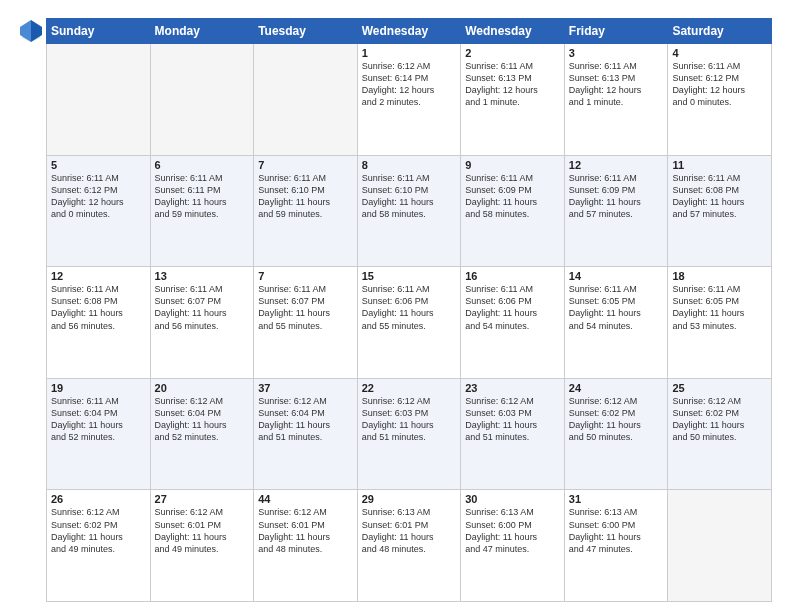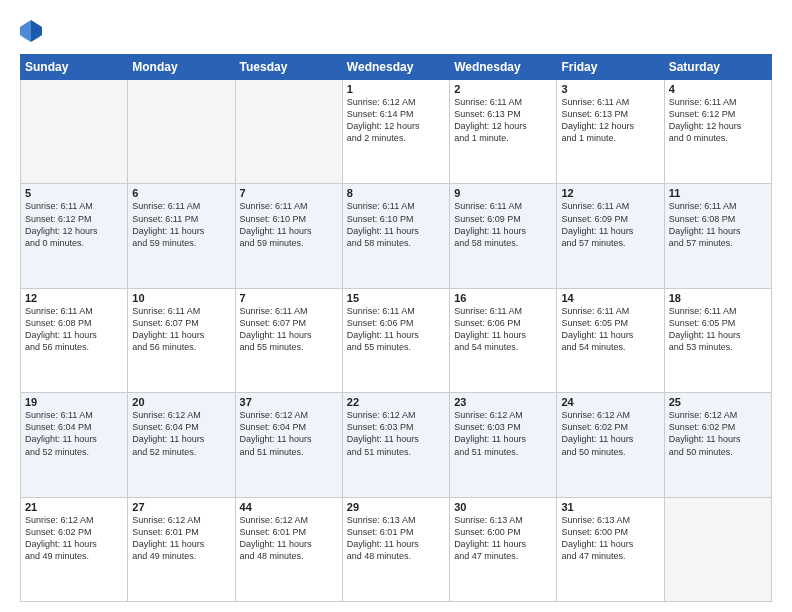--- a/index.html
+++ b/index.html
@@ -8,21 +8,21 @@
       height: 612px;
       font-family: Arial, sans-serif;
       background: #fff;
       overflow: hidden;
     }
     .page {
       width: 792px;
       height: 612px;
       padding: 18px 20px 10px 20px;
       display: flex;
-      flex-direction: column;
+      flex-direction: row;
     }
     .header {
       display: flex;
       justify-content: space-between;
       align-items: flex-start;
       margin-bottom: 10px;
     }
     .logo {
       display: flex;
       align-items: center;
@@ -214,21 +214,21 @@
         </tr>
         <tr>
           <td>
             <span class="day-num">12</span>
             <div class="day-info" style="white-space: pre-line;">Sunrise: 6:11 AM
 Sunset: 6:08 PM
 Daylight: 11 hours
 and 56 minutes.</div>
           </td>
           <td>
-            <span class="day-num">10</span>
+            <span class="day-num">13</span>
             <div class="day-info" style="white-space: pre-line;">Sunrise: 6:11 AM
 Sunset: 6:07 PM
 Daylight: 11 hours
 and 56 minutes.</div>
           </td>
           <td>
             <span class="day-num">7</span>
             <div class="day-info" style="white-space: pre-line;">Sunrise: 6:11 AM
 Sunset: 6:07 PM
 Daylight: 11 hours
@@ -309,21 +309,21 @@
           <td>
             <span class="day-num">25</span>
             <div class="day-info" style="white-space: pre-line;">Sunrise: 6:12 AM
 Sunset: 6:02 PM
 Daylight: 11 hours
 and 50 minutes.</div>
           </td>
         </tr>
         <tr>
           <td>
-            <span class="day-num">21</span>
+            <span class="day-num">26</span>
             <div class="day-info" style="white-space: pre-line;">Sunrise: 6:12 AM
 Sunset: 6:02 PM
 Daylight: 11 hours
 and 49 minutes.</div>
           </td>
           <td>
             <span class="day-num">27</span>
             <div class="day-info" style="white-space: pre-line;">Sunrise: 6:12 AM
 Sunset: 6:01 PM
 Daylight: 11 hours

